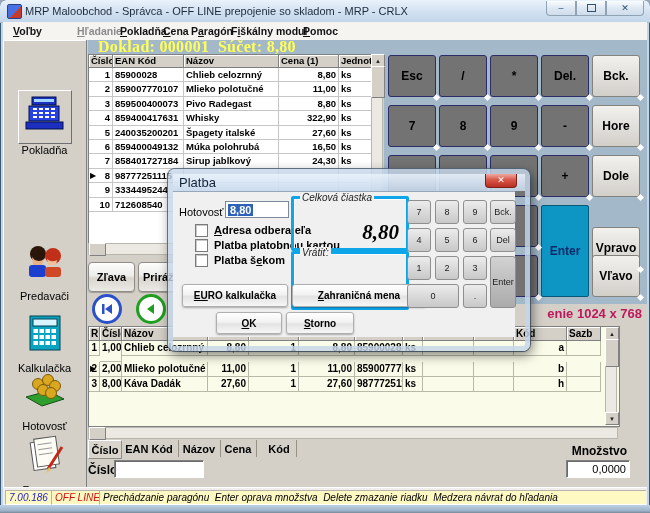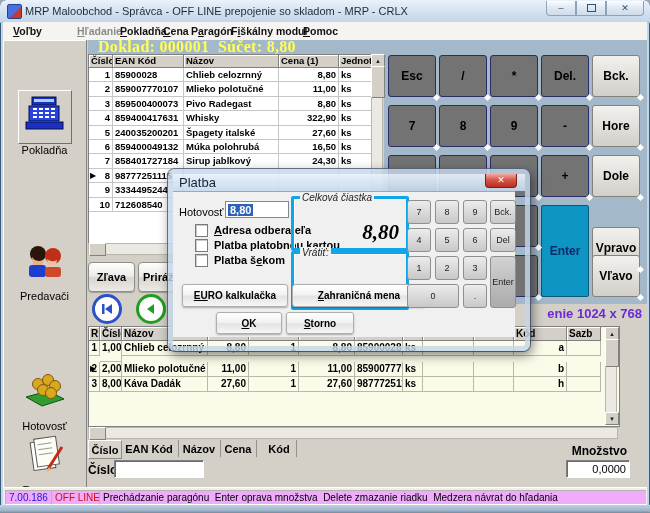--- a/index.html
+++ b/index.html
@@ -24,21 +24,21 @@
   .maxglyph{width:7px;height:6px;border:1px solid #30506e;display:inline-block;}
 
   .menubar{left:3px;top:22px;width:644px;height:18px;background:#f5f4f1;border-bottom:1px solid #d0cec9;}
   .mi{position:absolute;top:2px;font-size:10.5px;font-weight:bold;color:#111;padding:1px 2px;cursor:default;}
   .mi.dis{color:#8a8a8a;font-weight:bold;}
 
   .client{left:3px;top:40px;width:644px;height:447px;background:#d4d0c8;}
 
   .statusbar{left:3px;top:487px;width:644px;height:18px;background:#efeeec;border-top:1px solid #fff;}
   .scell{position:absolute;top:2px;height:13px;border:1px solid #b6b3ad;border-right-color:#fff;border-bottom-color:#fff;
-    font-size:10px;line-height:13px;padding:0 3px;overflow:hidden;white-space:pre;background:#f0abfc;}
+    font-size:10px;line-height:13px;padding:0 3px;overflow:hidden;white-space:pre;background:#fef9c3;font-style:italic;}
   .bottomstrip{left:0;top:505px;width:650px;height:8px;
     background:linear-gradient(#bdd2e6,#9fb4c8 70%,#76889a);}
 
   
   .sidebar{left:3px;top:40px;width:83px;height:447px;background:#d4d0c8;
     border-right:1px solid #808080;box-shadow:inset 1px 1px 0 #fff;}
   .sb-item{position:absolute;left:2px;width:79px;text-align:center;cursor:pointer;}
   .sb-ic{display:inline-block;position:relative;padding:3px;}
   .sb-ic.sel{border-top:1px solid #fff;border-left:1px solid #fff;border-right:1px solid #6f6f6f;border-bottom:1px solid #6f6f6f;}
   .sb-lbl{font-size:11px;color:#000;line-height:11px;white-space:pre-line;margin-top:1px;}
@@ -75,21 +75,21 @@
   .navbtn{border-radius:50%;background:#fff;display:flex;align-items:center;justify-content:center;}
 
   
   .pk,.gk,.tk{position:absolute;display:flex;align-items:center;justify-content:center;
     font-weight:bold;font-size:12px;box-sizing:border-box;}
   .pk{background:#737373;border:1px solid #2c2c66;color:#000;border-radius:3px;}
   .gk{background:linear-gradient(#f2f1ee,#d2cfc9);border:1px solid #84827c;color:#000;border-radius:3px;}
   .tk{background:#0d96c3;border:1px solid #065a78;color:#0a2a6a;border-radius:2px;}
   .pk::after,.gk::after{content:'';position:absolute;right:-4px;bottom:-4px;width:5px;height:5px;
     background:#fff;transform:rotate(45deg);z-index:2;}
-  .resnote{left:508px;top:306px;width:134px;text-align:right;font-size:13px;font-weight:bold;color:#6d28d9;}
+  .resnote{left:508px;top:306px;width:134px;text-align:right;font-size:13px;font-weight:bold;color:#be185d;}
 
   
   .tabrow{left:88px;top:440px;width:530px;height:19px;}
   .tab{position:absolute;top:0;height:17px;font-size:11px;font-weight:bold;color:#000;
     display:flex;align-items:center;justify-content:center;border-right:1px solid #979288;}
   .tab.active{border:1px solid #8f8d86;border-top-color:#fff;border-left-color:#fff;background:#d9d5cd;}
   .sunken-input{background:#fff;border:1px solid #808080;border-bottom-color:#fff;border-right-color:#fff;
     box-shadow:inset 1px 1px 0 #6a6a6a;font-size:11px;font-weight:bold;padding:0 3px;
     font-family:"Liberation Sans","DejaVu Sans",sans-serif;}
   .flabel{font-size:12px;font-weight:bold;color:#000;}
@@ -178,20 +178,38 @@
             <rect x="12" y="5" width="20" height="3" fill="#9fd4ff"></rect>
           </svg></div><div class="sb-lbl">Pokladňa</div></div>
       <div class="sb-item" style="top: 198px;"><div class="sb-ic"><svg width="46" height="42">
             <circle cx="16" cy="13" r="8" fill="#2a1608"></circle>
             <path d="M10 16 a8 8 0 0 0 12 2 l-2 6 h-9 z" fill="#e8b088"></path>
             <rect x="7" y="24" width="17" height="12" rx="3" fill="#1d3fd0"></rect>
             <circle cx="31" cy="15" r="8" fill="#c03018"></circle>
             <path d="M25 18 a8 8 0 0 0 10 1 l-1 5 h-8 z" fill="#f0c098"></path>
             <rect x="23" y="26" width="16" height="10" rx="3" fill="#d04828"></rect>
           </svg></div><div class="sb-lbl">Predavači</div></div>
+      <div class="sb-item" style="top: 270px;"><div class="sb-ic"><svg width="46" height="42">
+            <rect x="8" y="3" width="30" height="34" fill="#0aa3c0" stroke="#024250"></rect>
+            <rect x="11" y="6" width="24" height="7" fill="#d8f4ff" stroke="#024250"></rect>
+            <g fill="#fff">
+              <rect x="11.5" y="16" width="4.5" height="4"></rect>
+              <rect x="11.5" y="22" width="4.5" height="4"></rect>
+              <rect x="11.5" y="28" width="4.5" height="4"></rect>
+              <rect x="17.5" y="16" width="4.5" height="4"></rect>
+              <rect x="17.5" y="22" width="4.5" height="4"></rect>
+              <rect x="17.5" y="28" width="4.5" height="4"></rect>
+              <rect x="23.5" y="16" width="4.5" height="4"></rect>
+              <rect x="23.5" y="22" width="4.5" height="4"></rect>
+              <rect x="23.5" y="28" width="4.5" height="4"></rect>
+              <rect x="29.5" y="16" width="4.5" height="4"></rect>
+              <rect x="29.5" y="22" width="4.5" height="4"></rect>
+              <rect x="29.5" y="28" width="4.5" height="4"></rect>
+            </g>
+          </svg></div><div class="sb-lbl">Kalkulačka</div></div>
       <div class="sb-item" style="top: 328px;"><div class="sb-ic"><svg width="46" height="42">
             <path d="M4 26 L26 20 L42 28 L20 35 Z" fill="#2f9e2f" stroke="#145014"></path>
             <g stroke="#7d5a10" fill="#d9a81f">
               <circle cx="16" cy="13" r="5.5"></circle>
               <circle cx="26" cy="9" r="5.5"></circle>
               <circle cx="33" cy="15" r="5.5"></circle>
               <circle cx="21" cy="19" r="5.5"></circle>
               <circle cx="29" cy="22" r="5.5"></circle>
             </g>
           </svg></div><div class="sb-lbl">Hotovosť</div></div>

